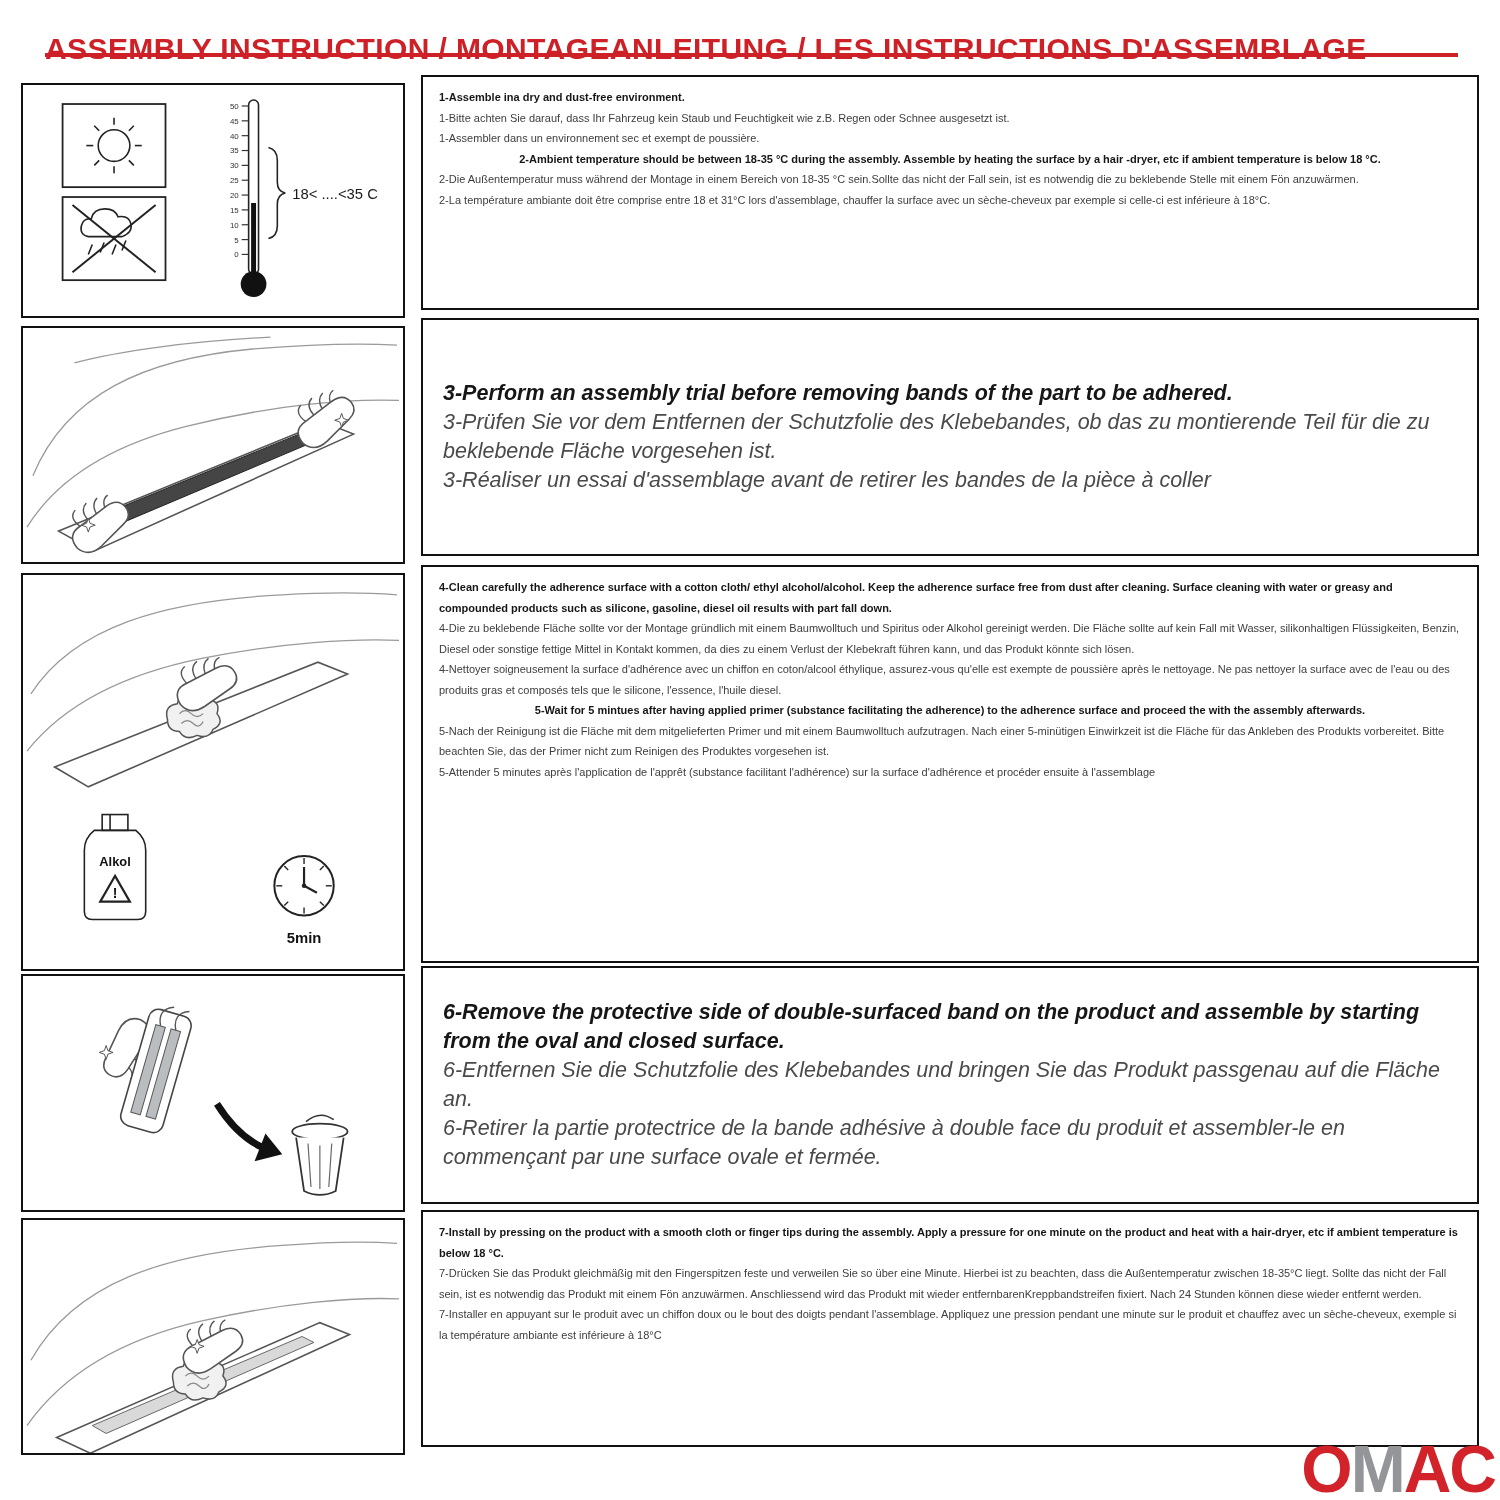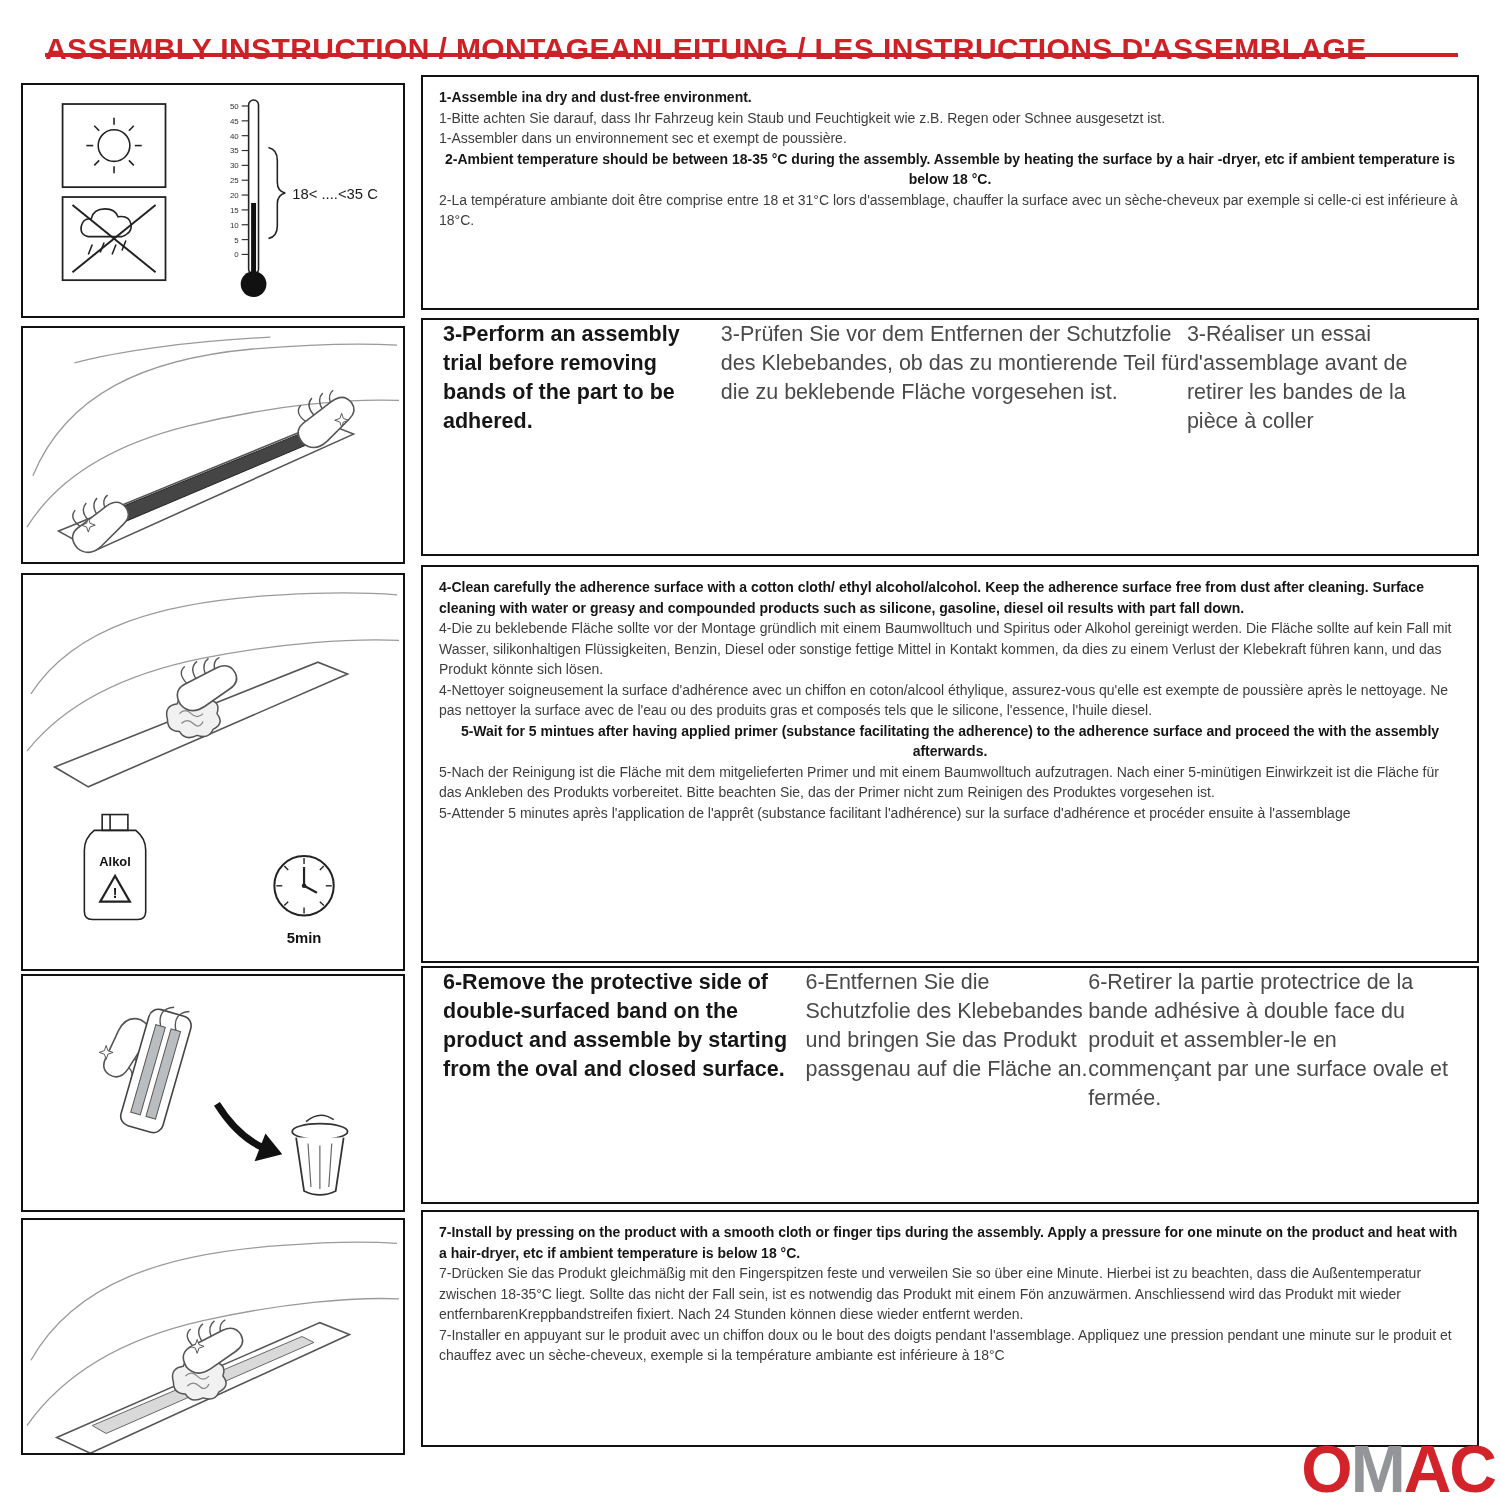--- a/index.html
+++ b/index.html
@@ -5,24 +5,24 @@
   html,body{margin:0;padding:0;background:#fff;}
   body{width:1500px;height:1500px;position:relative;font-family:"Liberation Sans",sans-serif;overflow:hidden;}
 
   .page-title{position:absolute;left:45px;top:12px;font-size:30px;font-weight:800;letter-spacing:.4px;color:#ce2127;white-space:nowrap;}
   .title-rule{position:absolute;left:45px;top:53px;width:1413px;height:4px;background:#ce2127;}
 
   .row{position:absolute;left:21px;width:1458px;}
   .box{position:absolute;top:0;height:100%;border:2px solid #111;background:#fff;box-sizing:border-box;}
   .ibox{left:0;width:384px;margin-top:8px;}
   .tbox{left:400px;width:1058px;padding:10px 16px;overflow:hidden;}
-  .tbox.center{display:flex;justify-content:center;padding:0 20px;}
+  .tbox.center{display:flex;flex-direction:column;justify-content:center;padding:0 20px;font-style:italic;}
 
   .tbox p{margin:0;color:#3d3d3d;}
-  .small p{font-size:14px;line-height:20.5px;}
+  .small p{font-size:11px;line-height:20.5px;}
   .small p.b{font-weight:bold;color:#161616;}
   .small p.gap{text-align:center;}
   .large p{font-size:21.5px;line-height:29px;color:#4a4a4a;}
   .large p.b{font-weight:bold;color:#161616;}
 
   .illus{width:100%;height:100%;display:block;}
   .frame{fill:none;stroke:#222;stroke-width:1.8;}
   .ln{fill:none;stroke:#9a9a9a;stroke-width:1.3;}
   .ln2{fill:none;stroke:#222;stroke-width:1.6;}
   .cross{stroke:#222;stroke-width:2;}
@@ -121,20 +121,21 @@
         </g>
         <path d="M248,62 q9,2 9,13 v22 q0,9 8,11 q-8,2 -8,11 v22 q0,11 -9,13" class="ln2"></path>
         <text class="range-label" x="272" y="114">18&lt; ....&lt;35 C</text>
       </svg>
     </div>
     <div class="box tbox small">
       <p class="b">1-Assemble ina dry and dust-free environment.</p>
       <p>1-Bitte achten Sie darauf, dass Ihr Fahrzeug kein Staub und Feuchtigkeit wie z.B. Regen oder Schnee ausgesetzt ist.</p>
       <p>1-Assembler dans un environnement sec et exempt de poussière.</p>
       <p class="b gap">2-Ambient temperature should be between 18-35 °C  during the assembly. Assemble by heating the surface by a hair -dryer, etc if ambient temperature is below 18 °C.</p>
+      <p>2-Die Außentemperatur muss während der Montage in einem Bereich von 18-35 °C  sein.Sollte das nicht der Fall sein, ist es notwendig die zu beklebende Stelle mit einem Fön anzuwärmen.</p>
       <p>2-La température ambiante doit être comprise entre 18 et 31°C lors d'assemblage, chauffer la surface avec un sèche-cheveux par exemple si celle-ci est inférieure à 18°C.</p>
     </div>
   </div>
 
   <div class="row" id="row2">
     <div class="box ibox">
       <svg class="illus" viewBox="0 0 384 234">
         <g class="ln">
           <path d="M10,148 C44,66 122,30 232,20 C292,15 342,14 378,16"></path>
           <path d="M4,200 C34,152 86,118 166,98 C254,76 332,70 380,72"></path>

